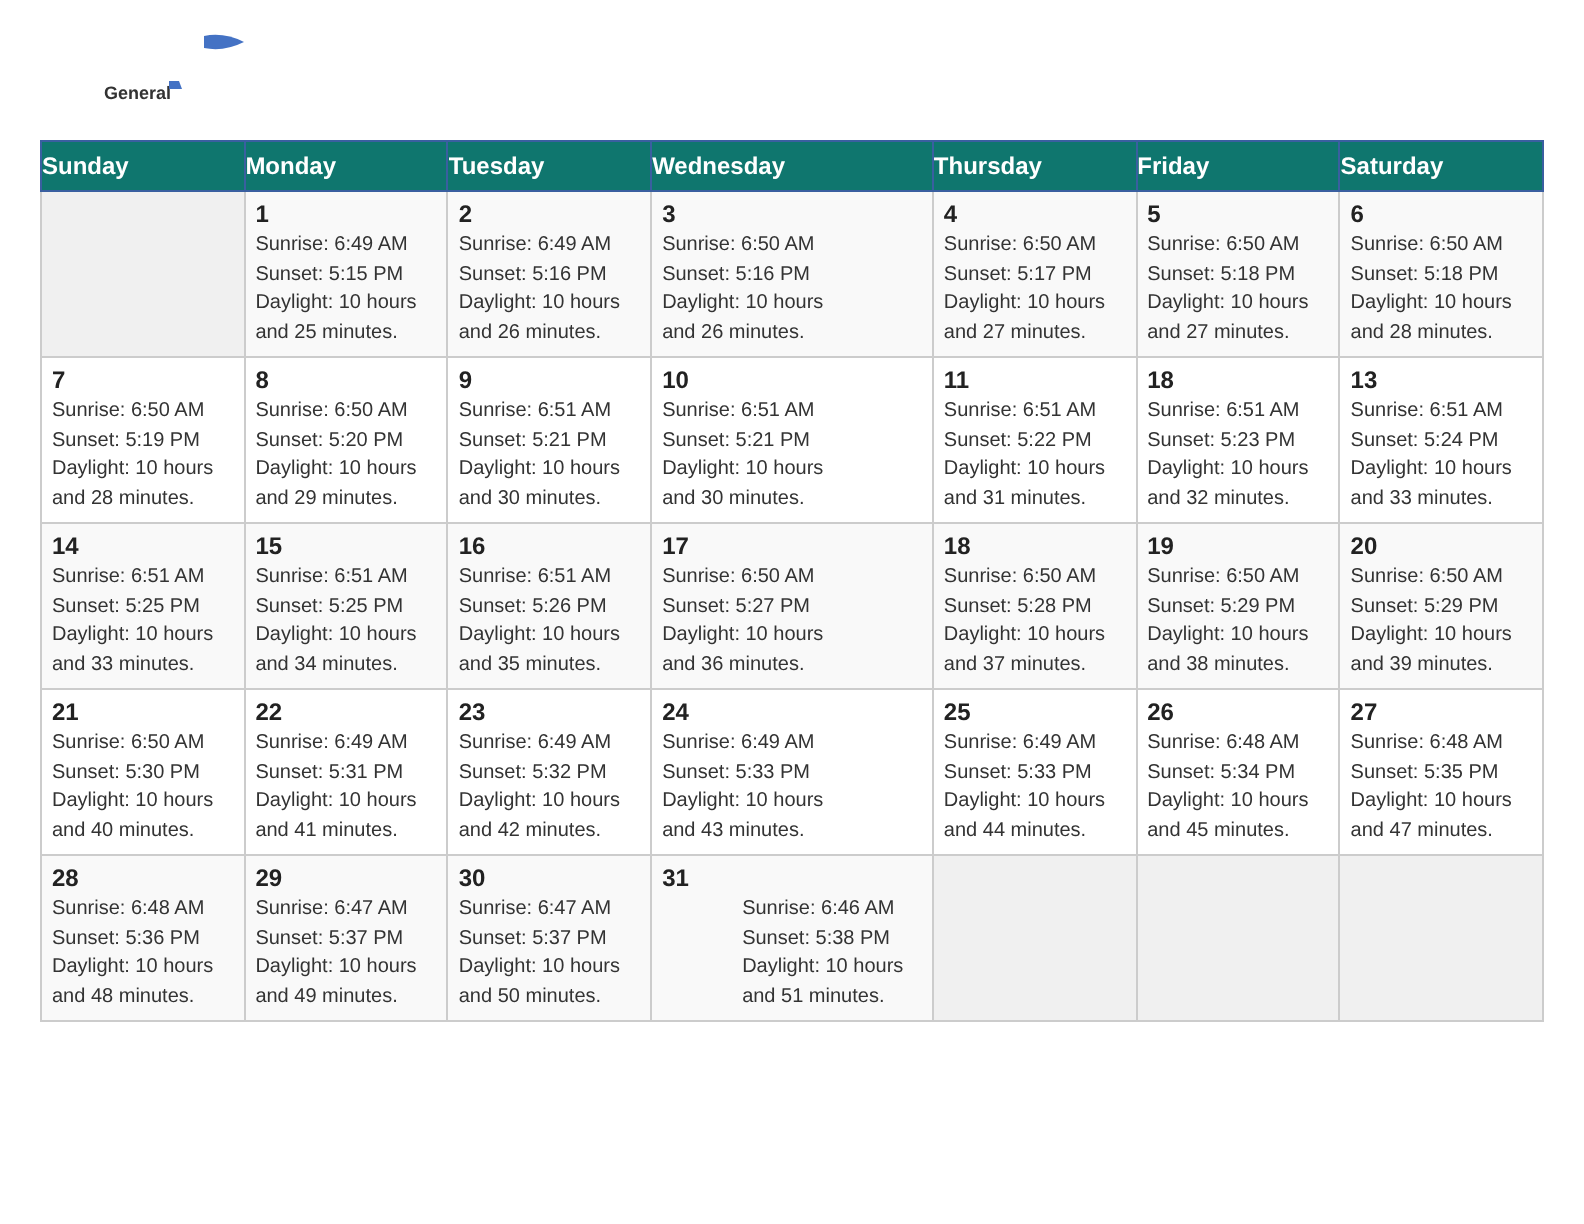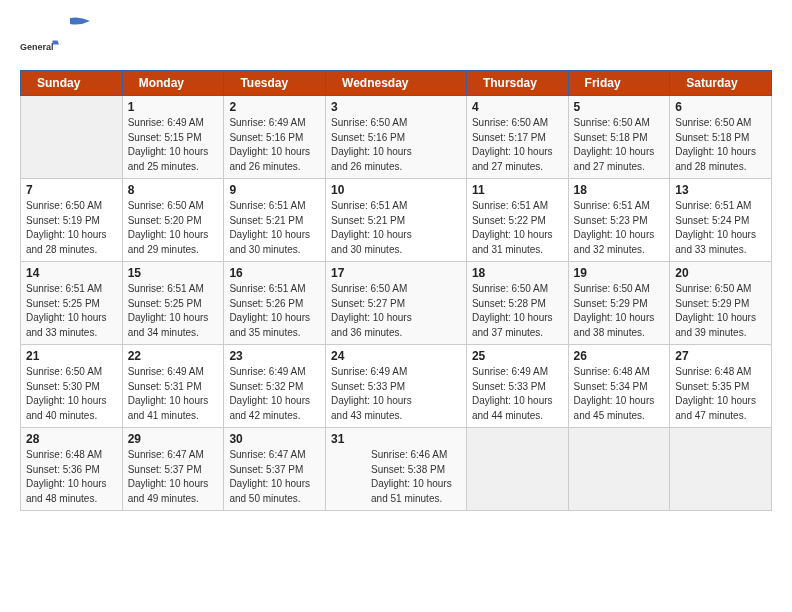--- a/index.html
+++ b/index.html
@@ -14,20 +14,21 @@
       width: 792px;
       min-height: 612px;
       padding: 16px 20px 10px 20px;
       background: #fff;
     }
     .header {
       display: flex;
       justify-content: space-between;
       align-items: flex-start;
       margin-bottom: 12px;
+      margin-left: 32px;
     }
     .logo {
       display: flex;
       flex-direction: column;
       align-items: flex-start;
     }
     .logo-icon {
       width: 40px;
       height: 18px;
       margin-bottom: 2px;
@@ -45,25 +46,25 @@
       font-size: 15px;
       color: #444;
       margin-top: 2px;
     }
     .calendar {
       width: 100%;
       border-collapse: collapse;
       font-size: 11px;
     }
     .calendar thead th {
-      background: #c2410c;
+      background: #0f766e;
       color: #fff;
       font-weight: bold;
       font-size: 12px;
-      padding: 5px 16px;
+      padding: 5px 0;
       text-align: left;
       border: 1px solid #3a5fa0;
     }
     .calendar tbody td {
       border: 1px solid #ccc;
       vertical-align: top;
       padding: 4px 5px;
       min-width: 95px;
       min-height: 80px;
       height: 82px;

